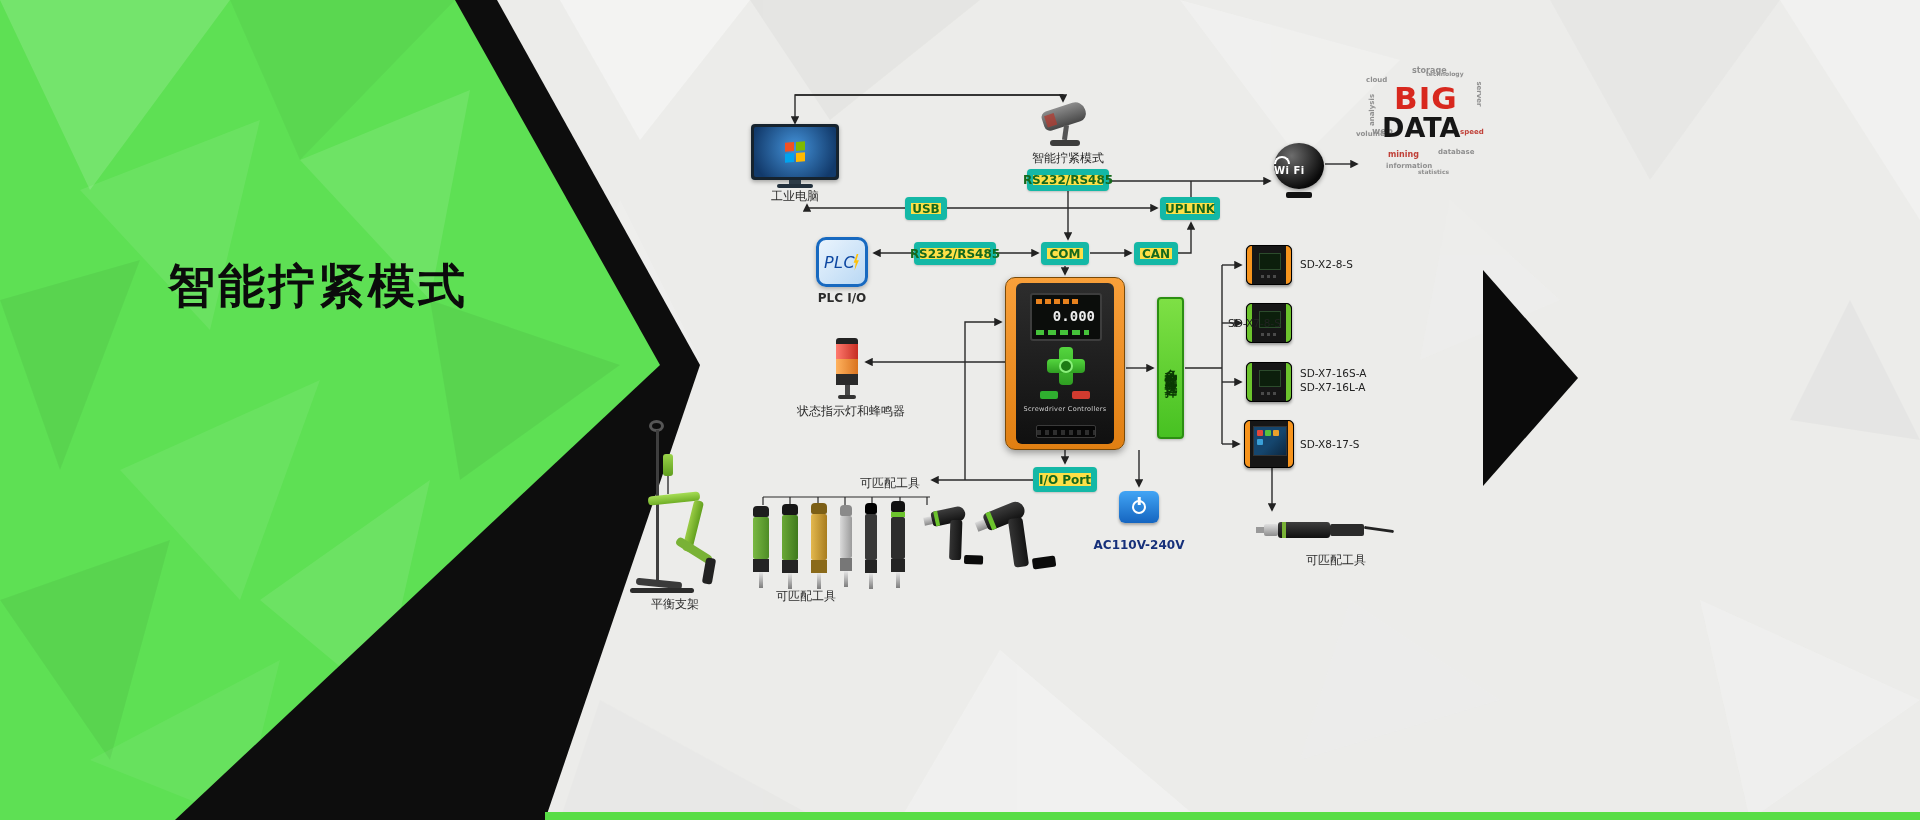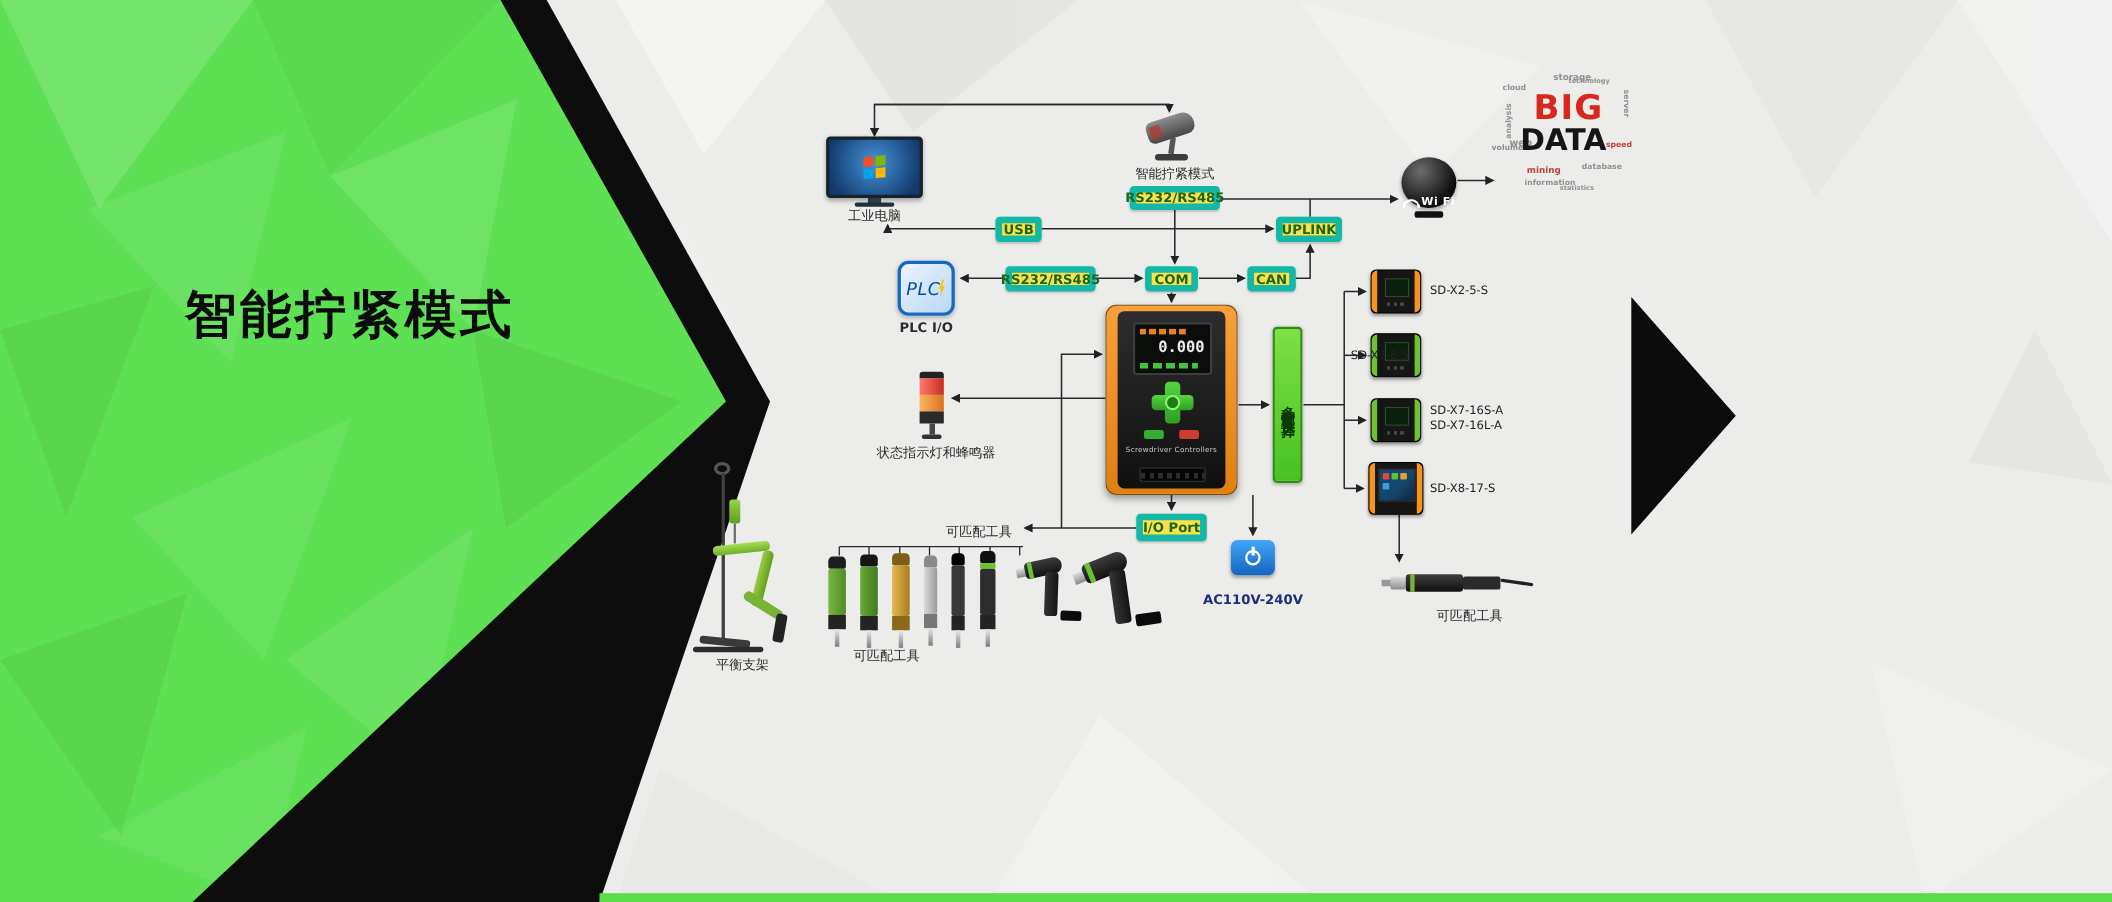--- a/index.html
+++ b/index.html
@@ -34,21 +34,21 @@
   .bc-neck{position:absolute;left:27px;top:21px;width:5px;height:15px;background:#555;transform:rotate(8deg)}
   .bc-base{position:absolute;left:14px;top:36px;width:30px;height:6px;background:#3c3c3c;border-radius:3px}
 
   
   .plc{left:816px;top:237px;width:52px;height:50px;border-radius:10px;background:linear-gradient(135deg,#eaf4fd,#b9d8f4);border:3px solid #1769c0;display:flex;align-items:center;justify-content:center;box-shadow:0 2px 4px rgba(0,0,0,.25)}
   .plc-text{font-weight:normal;font-style:italic;font-size:16px;color:#0d47a1;letter-spacing:.5px}
   .plc-bolt{display:inline-block;width:8px;height:17px;margin-left:-3px;background:#ffc107;clip-path:polygon(60% 0,20% 55%,45% 55%,30% 100%,85% 40%,55% 40%,80% 0)}
 
   
   .wifi{left:1274px;top:143px;width:50px;height:56px}
-  .wifi-ball{width:50px;height:46px;border-radius:50%;background:radial-gradient(circle at 35% 28%,#6d6d6d,#0a0a0a 72%);display:flex;flex-direction:row;align-items:flex-end;justify-content:center;gap:1px;box-shadow:0 2px 4px rgba(0,0,0,.35)}
+  .wifi-ball{width:50px;height:46px;border-radius:50%;background:radial-gradient(circle at 35% 28%,#6d6d6d,#0a0a0a 72%);display:flex;flex-direction:column;align-items:flex-start;justify-content:center;gap:1px;box-shadow:0 2px 4px rgba(0,0,0,.35)}
   .wf-arc1{width:16px;height:8px;border:2px solid #fff;border-bottom:none;border-radius:16px 16px 0 0}
   .wf-txt{color:#fff;font-weight:bold;font-size:10px;letter-spacing:.5px}
   .wifi-base{margin:3px auto 0;width:26px;height:6px;background:#111;border-radius:2px}
 
   
   .bigdata{left:1360px;top:66px;width:130px;height:112px}
   .bd-big{position:absolute;left:34px;top:14px;font-size:31px;font-weight:900;color:#d8281e;letter-spacing:1px}
   .bd-data{position:absolute;left:22px;top:46px;font-size:27px;font-weight:900;color:#161616}
   .bd-w{position:absolute;font-weight:bold;color:#8f8f8f;white-space:nowrap}
   .w0{left:52px;top:0;font-size:8px}.w1{left:6px;top:10px;font-size:7px}
@@ -354,21 +354,21 @@
   <div class="mini orange touch" style="left:1244px;top:420px">
     <div class="edgeL"></div>
       <div class="edgeR"></div>
     <div class="scr">
         <i></i>
         <i></i>
         <i></i>
         <i></i>
       </div>
   </div>
-  <div class="mdl" style="left:1300px;top:258px">SD-X2-5-S</div>
+  <div class="mdl" style="left:1300px;top:258px">SD-X2-8-S</div>
   <div class="mdl" style="left:1228px;top:317px">SD-X7-8-S</div>
   <div class="mdl" style="left:1300px;top:367px">SD-X7-16S-A</div>
   <div class="mdl" style="left:1300px;top:381px">SD-X7-16L-A</div>
   <div class="mdl" style="left:1300px;top:438px">SD-X8-17-S</div>
 
   <div class="node ac">
       <span class="pwr"></span>
     </div>
   <div class="lbl b" style="left:1093px;top:538px;width:92px;color:#16307a">AC110V-240V</div>
 

